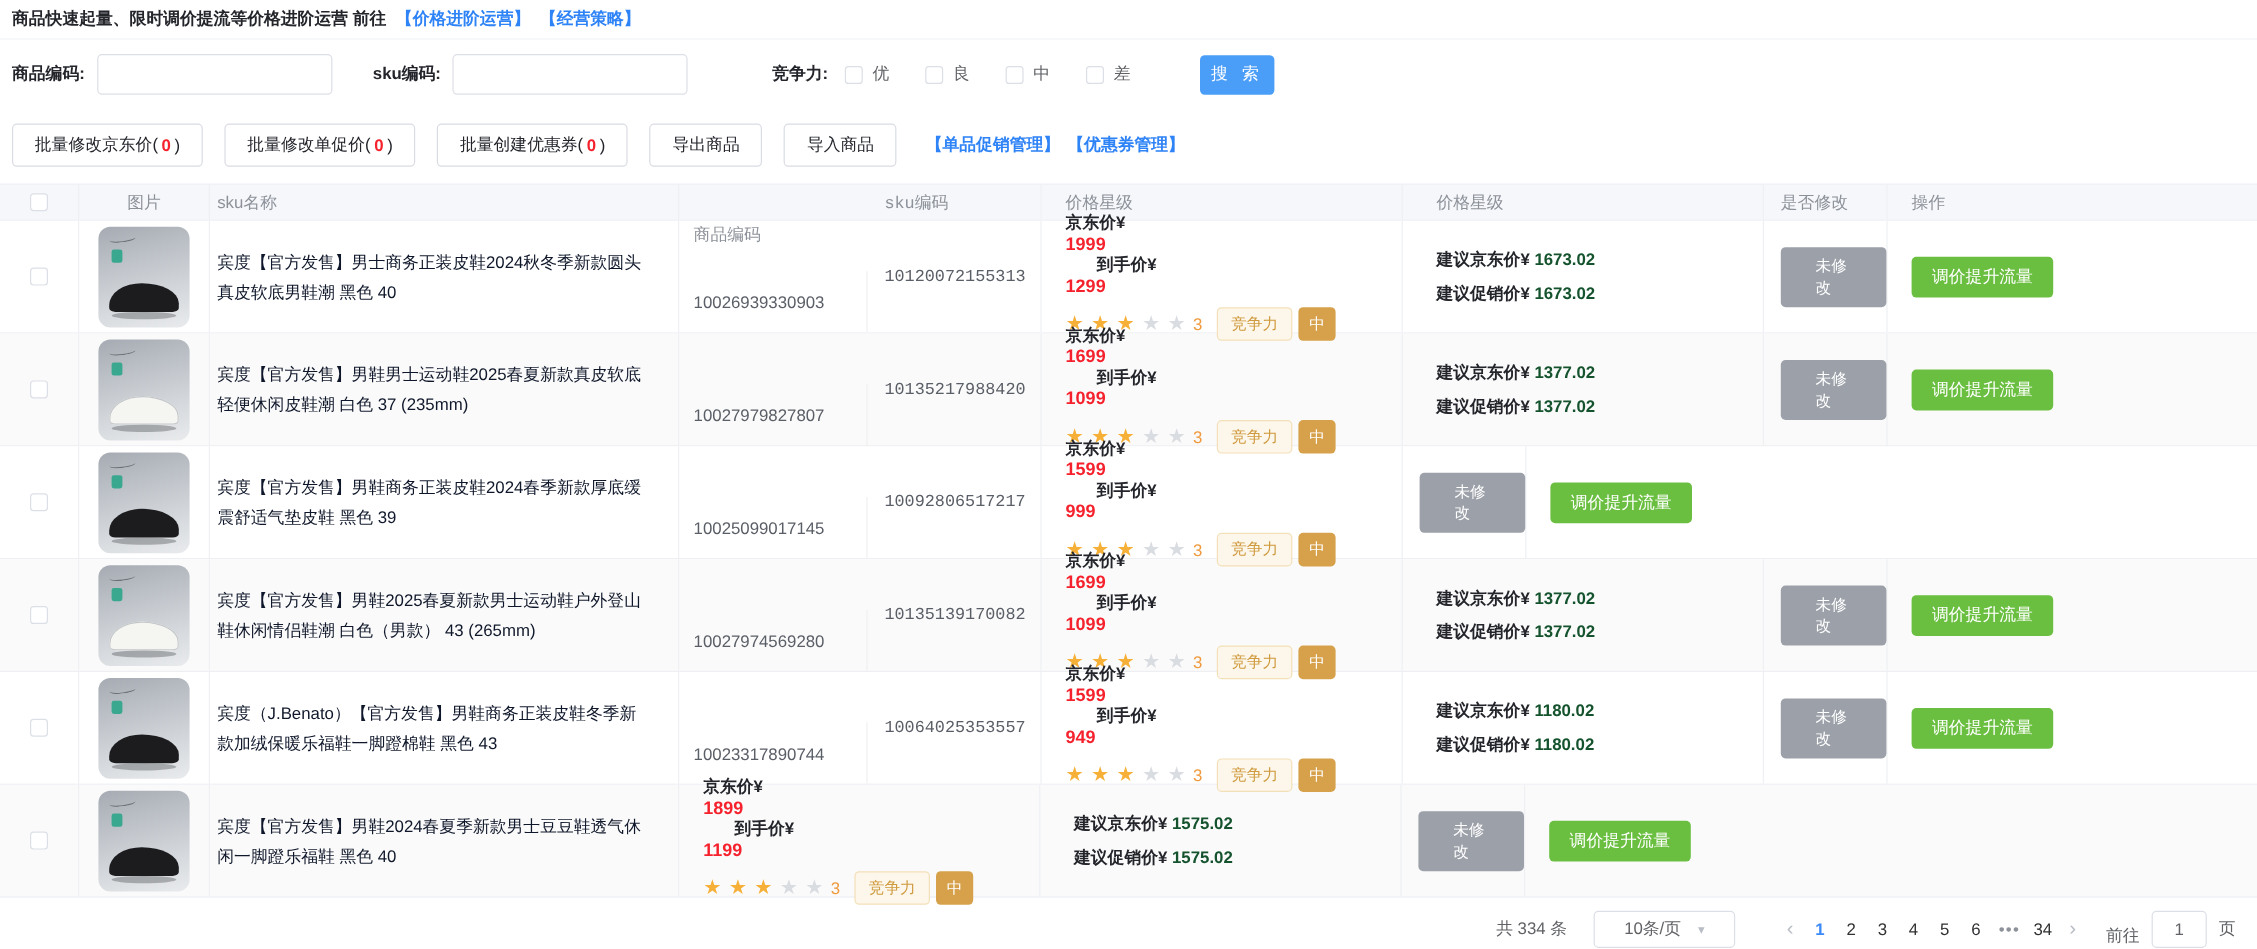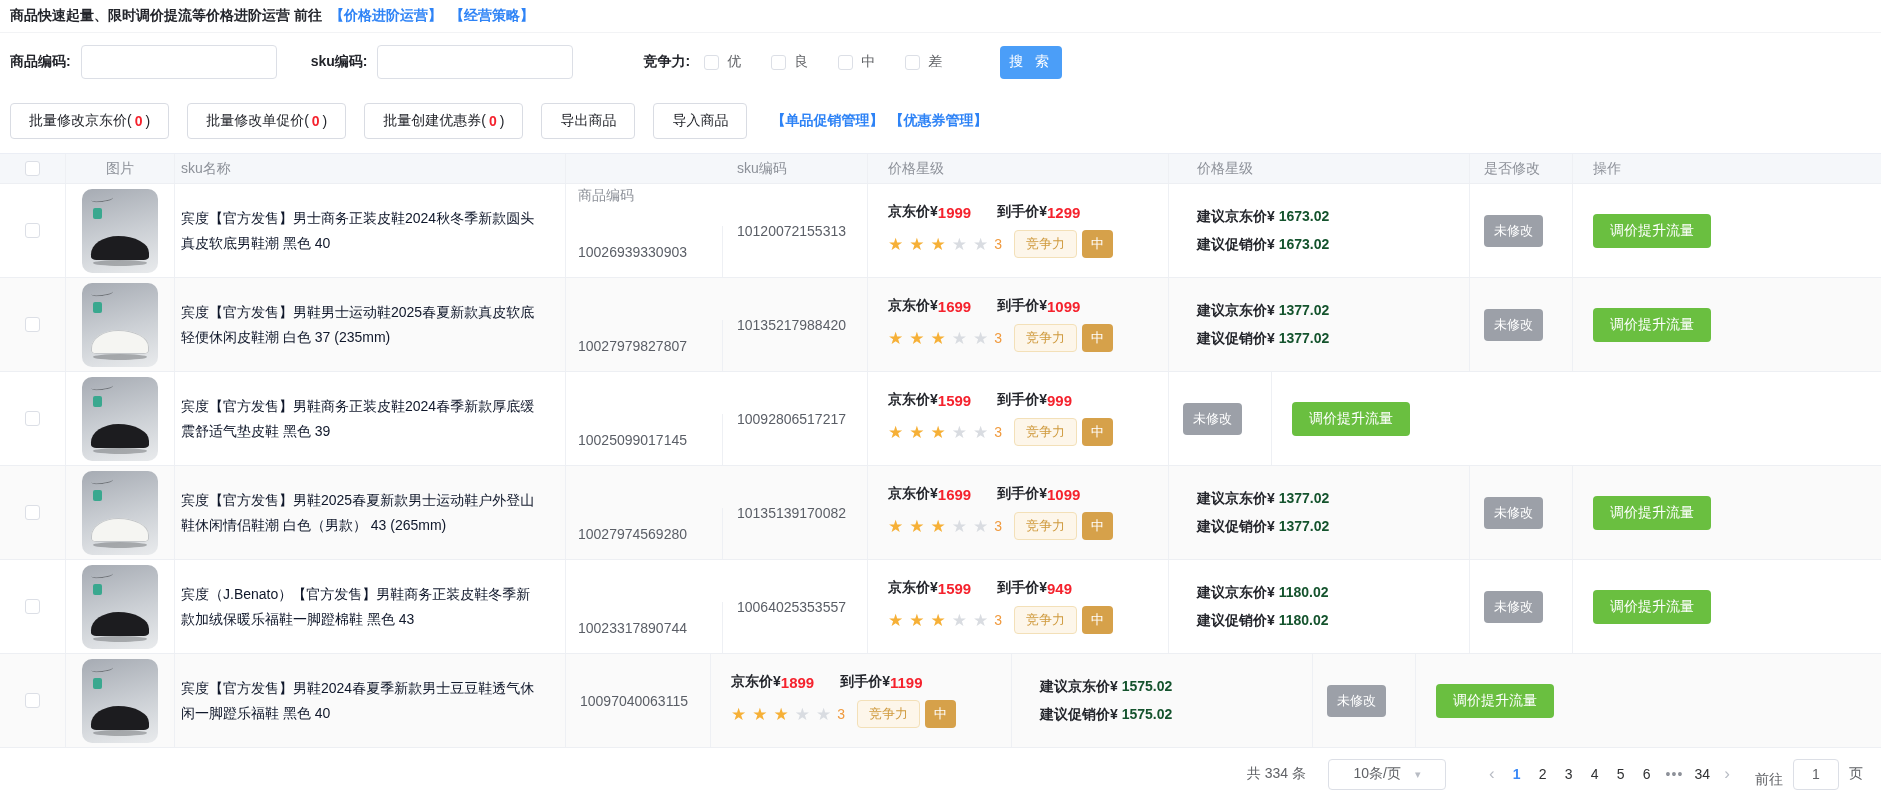--- a/index.html
+++ b/index.html
@@ -43,46 +43,46 @@
   .thead { background:#f5f7fa; height:30px; }
   .thead .td { color:#8d9199; font-size:14px; font-weight:400; display:flex; align-items:center; }
   .row { height:94px; background:#fff; }
   .row.alt { background:#fafafa; }
   .td { border-right:1px solid #eef0f4; display:flex; align-items:center; }
   .td:last-child { border-right:none; }
   .c-check { width:66px; justify-content:flex-start; padding-left:25px; }
   .c-img   { width:109px; justify-content:center; }
   .c-name  { width:391px; padding:0 22px 0 6px; font-size:14px; color:#0f172a; line-height:1.75; }
   .c-code  { width:157px; padding-left:12px; font-size:14px; color:#5a5e66;margin-top:42px; }
-  .c-sku   { width:145px; padding-left:14px; font-size:14px; color:#5a5e66; }
+  .c-sku   { width:145px; padding-left:14px; font-size:14px; color:#5a5e66;font-family:Liberation Mono, monospace; }
   .c-p1    { width:301px; padding-left:20px; }
   .c-p2    { width:301px; padding-left:28px; }
   .c-mod   { width:103px; padding-left:14px; }
   .c-act   { width:308px; padding-left:20px; }
 
   .price-block { display:flex; flex-direction:column; gap:9px; }
-  .price-line { display:flex; align-items:center; font-size:14px; font-weight:700; }
+  .price-line { display:flex; align-items:flex-start; font-size:14px; font-weight:700;flex-direction:column; }
   .price-line .plbl { color:#23252b; }
   .price-line .pval { color:#f5222d; font-size:15px; }
   .price-line .seg2 { margin-left:26px; }
   .stars-line { display:flex; align-items:center; }
   .star { font-size:17px; margin-right:6px; }
   .star.on { color:#f6b037; } .star.off { color:#d9dce1; }
   .rating-num { font-size:14px; color:#f09a3e; margin-right:12px; }
   .comp-chip { background:#fdf6ea; border:1px solid #f3e0b8; color:#cf9a3e;
     font-size:13px; padding:4px 11px; border-radius:4px; }
   .comp-level { background:#d6a14a; color:#fff; font-size:13px; padding:5px 9px;
     border-radius:4px; margin-left:5px; }
 
   .suggest-block { display:flex; flex-direction:column; gap:10px; }
   .suggest-line { font-size:14px; font-weight:700; }
   .suggest-line .slbl { color:#23252b; }
   .suggest-line .sval { color:#14532d; }
 
-  .mod-badge { background:#9ca0a8; color:#fff; font-size:13px; padding:7px 10px;
+  .mod-badge { background:#9ca0a8; color:#fff; font-size:13px; padding:7px 29px;
     border-radius:4px; }
   .act-btn { background:#6abf40; color:#fff; border:none; border-radius:4px;
     font-size:14px; padding:8px 17px; cursor:pointer; }
 
   
   .thumb { width:76px; height:84px; border-radius:10px; position:relative; overflow:hidden;
     background:linear-gradient(165deg,#a6abb3 0%,#ccd0d5 55%,#e9ebed 100%); }
   .brand-script { position:absolute; top:7px; left:9px; width:22px; height:6px;
     border-bottom:1px solid #6e7277; border-radius:60%; transform:rotate(-7deg); }
   .cert-badge { position:absolute; top:19px; left:11px; width:9px; height:11px;
@@ -465,23 +465,20 @@
       <div class="td c-img">
         <div class="thumb thumb-black">
           <span class="brand-script"></span>
           <span class="cert-badge"></span>
           <span class="shoe"></span>
         </div>
       </div>
       <div class="td c-name">
         <span>宾度【官方发售】男鞋2024春夏季新款男士豆豆鞋透气休闲一脚蹬乐福鞋 黑色 40</span>
       </div>
-      <div class="td c-sku">
-        <span>10097040063115</span>
-      </div>
       <div class="td c-p1">
         <div class="price-block">
           <div class="price-line">
             <span class="plbl">京东价¥</span>
             <span class="pval">1899</span>
             <span class="plbl seg2">到手价¥</span>
             <span class="pval">1199</span>
           </div>
           <div class="stars-line">
             <span><span class="star on">★</span><span class="star on">★</span><span class="star on">★</span><span class="star off">★</span><span class="star off">★</span></span>

